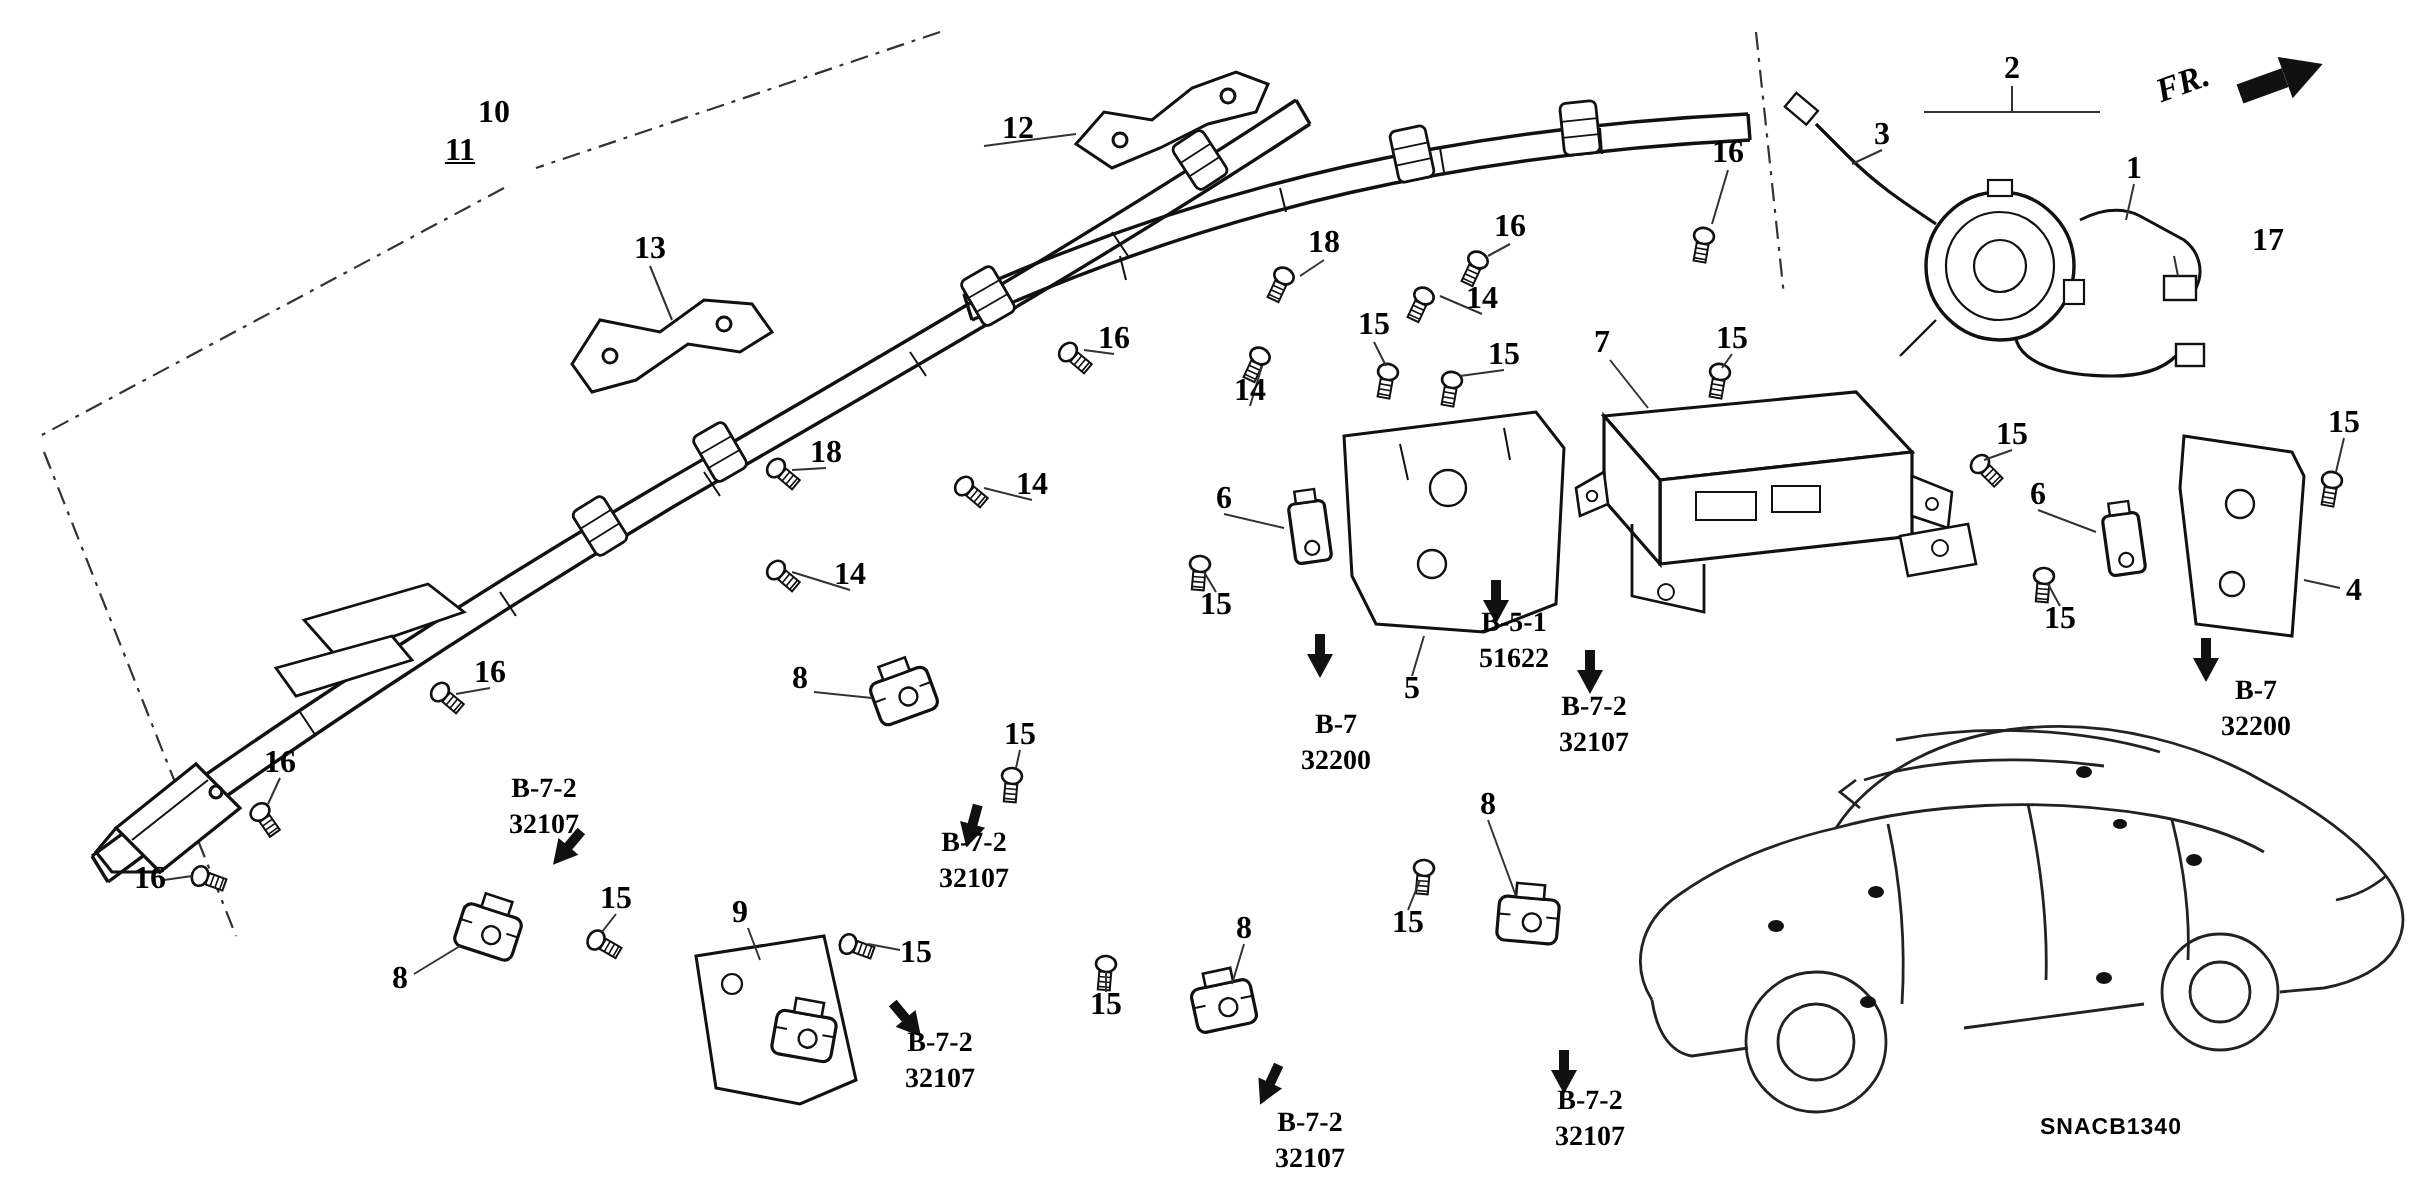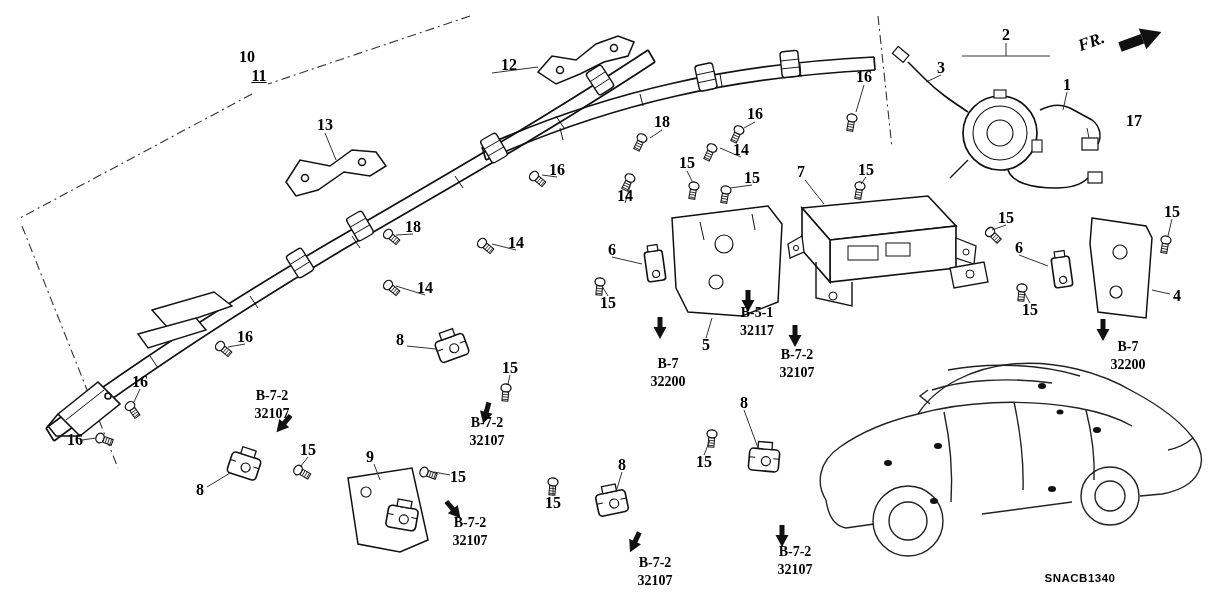--- a/index.html
+++ b/index.html
@@ -6,21 +6,21 @@
   .stage{position:relative;width:1216px;height:600px;background:#fff;overflow:hidden;
          font-family:"Liberation Sans",sans-serif;}
   .stage svg{position:absolute;left:0;top:0;}
   .layer{position:absolute;left:0;top:0;width:100%;height:100%;pointer-events:none;}
   .callout{position:absolute;transform:translate(-50%,-50%);
            font:700 16px "Liberation Serif",serif;color:#000;white-space:nowrap;}
   .partref{position:absolute;transform:translate(-50%,-50%);
            font:700 14px "Liberation Serif",serif;color:#000;text-align:center;line-height:1.25;white-space:nowrap;}
   .fr{position:absolute;left:1078px;top:32px;transform:rotate(-20deg);
       font:italic 700 17px "Liberation Serif",serif;color:#000;}
-  .code{position:absolute;left:1020px;top:572px;width:120px;text-align:center;
+  .code{position:absolute;left:1020px;top:558px;width:120px;
         font:700 11.5px "Liberation Sans",sans-serif;color:#000;letter-spacing:.5px;}
 </style>
 </head>
 <body>
 
 <div class="stage">
 
   <svg width="1216" height="600" viewBox="0 0 1216 600">
     <defs>
       <g id="bolt">
@@ -234,21 +234,21 @@
     </g>
 
     <g transform="translate(1120,47) rotate(-20)" fill="#111">
       <rect x="0" y="-5" width="24" height="10"></rect>
       <polygon points="24,-11 24,11 44,0"></polygon>
     </g>
   </svg>
 
   <div class="layer">
       <div class="callout" style="left: 247px; top: 57px; text-align: right;">10</div>
-      <div class="callout" style="left: 259px; top: 76px; text-decoration: underline;">11</div>
+      <div class="callout" style="left: 230px; top: 76px; text-decoration: underline;">11</div>
       <div class="callout" style="left: 492px; top: 65px; margin-left: 17px;">12</div>
       <div class="callout" style="left: 325px; top: 125px; text-align: center;">13</div>
       <div class="callout" style="left: 864px; top: 77px;">16</div>
       <div class="callout" style="left: 662px; top: 122px;">18</div>
       <div class="callout" style="left: 755px; top: 114px;">16</div>
       <div class="callout" style="left: 741px; top: 150px;">14</div>
       <div class="callout" style="left: 557px; top: 170px;">16</div>
       <div class="callout" style="left: 687px; top: 163px;">15</div>
       <div class="callout" style="left: 752px; top: 178px;">15</div>
       <div class="callout" style="left: 625px; top: 196px;">14</div>
@@ -288,21 +288,21 @@
       <div class="partref" style="left: 272px; top: 404px;">
         <div>B-7-2</div>
         <div>32107</div>
       </div>
       <div class="partref" style="left: 668px; top: 372px;">
         <div>B-7</div>
         <div>32200</div>
       </div>
       <div class="partref" style="left: 757px; top: 321px;">
         <div>B-5-1</div>
-        <div>32117</div>
+        <div>51622</div>
       </div>
       <div class="partref" style="left: 797px; top: 363px;">
         <div>B-7-2</div>
         <div>32107</div>
       </div>
       <div class="partref" style="left: 487px; top: 431px;">
         <div>B-7-2</div>
         <div>32107</div>
       </div>
       <div class="partref" style="left: 470px; top: 531px;">

